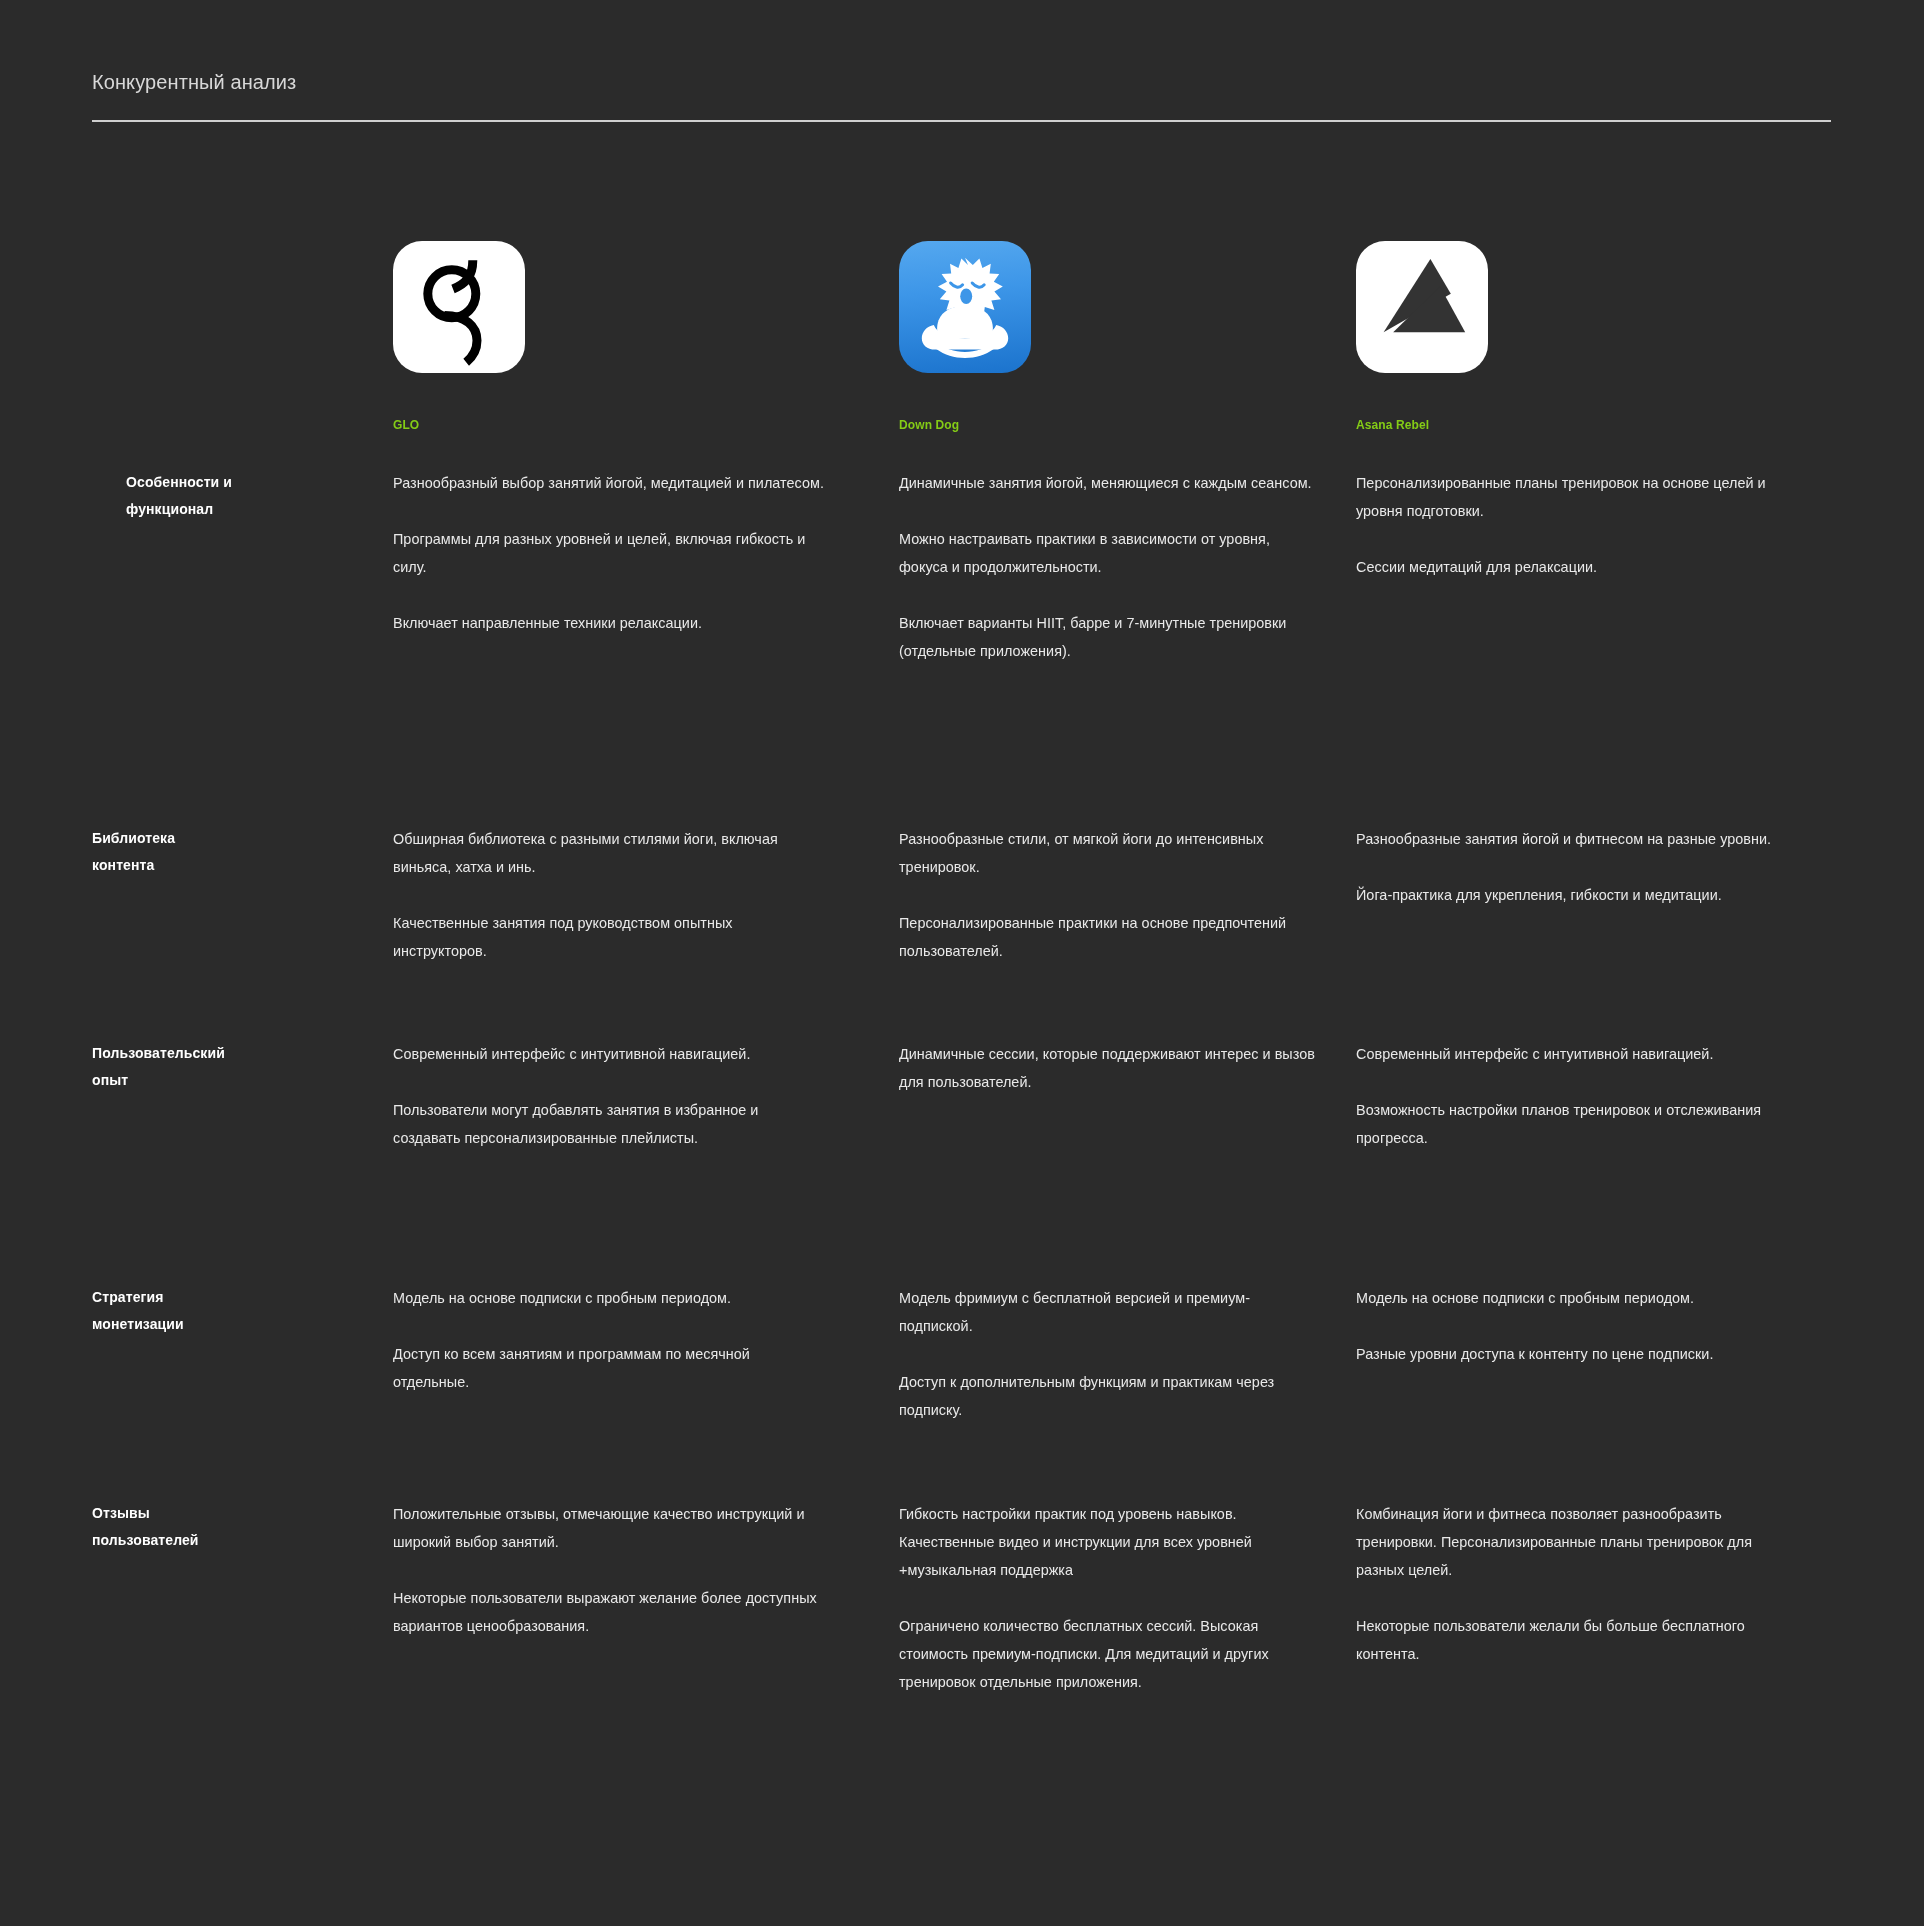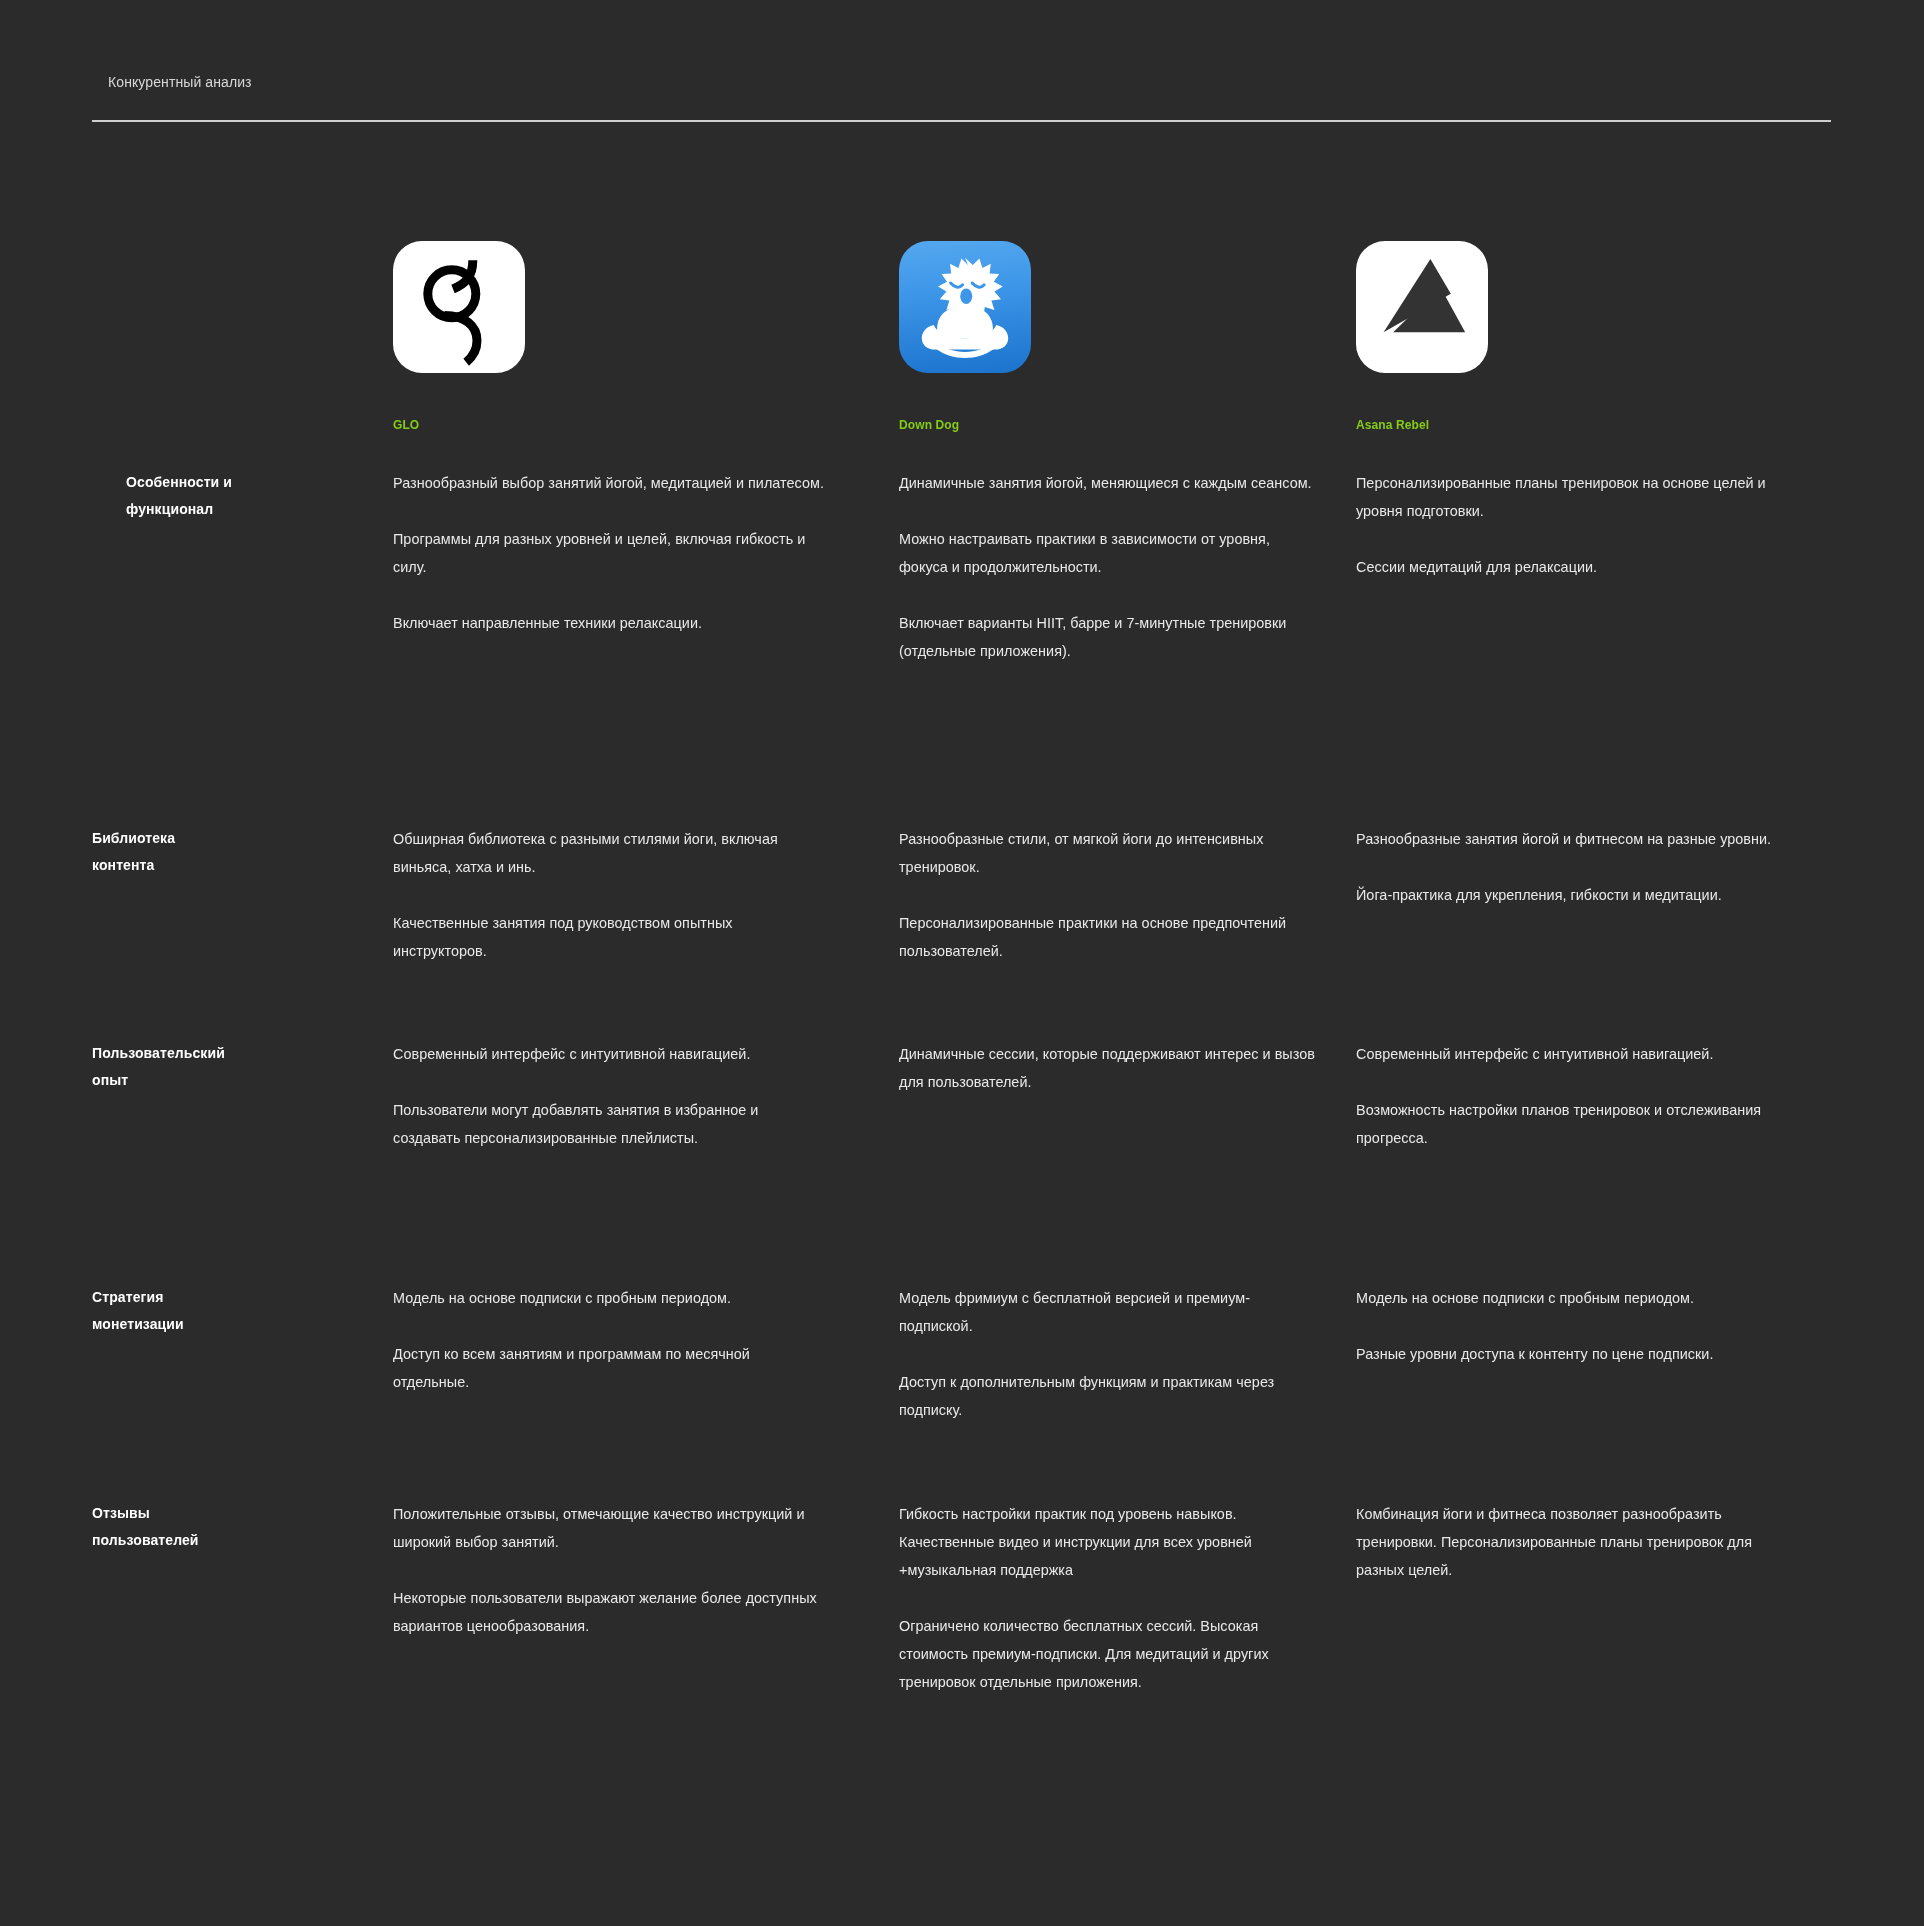--- a/index.html
+++ b/index.html
@@ -22,27 +22,26 @@
   }
 
   
   .header {
     position: absolute;
     left: 92px;
     top: 71px;
     width: 1739px;
   }
   .header-title {
-    font-size: 14px;
+    font-size: 20px;
     line-height: 23px;
     font-weight: 400;
     color: #d8d8d8;
     letter-spacing: 0.1px;
     white-space: nowrap;
-    margin-left: 16px;
   }
   .header-rule {
     margin-top: 26px;
     height: 1.8px;
     width: 1739px;
     background: #cfcfcf;
   }
 
   
   .grid {
@@ -236,18 +235,19 @@
       <div class="cell col-glo">
         <p>Положительные отзывы, отмечающие качество инструкций и широкий выбор занятий.</p>
         <p>Некоторые пользователи выражают желание более доступных вариантов ценообразования.</p>
       </div>
       <div class="cell col-dd">
         <p>Гибкость настройки практик под уровень навыков. Качественные видео и инструкции для всех уровней +музыкальная поддержка</p>
         <p>Ограничено количество бесплатных сессий. Высокая стоимость премиум-подписки. Для медитаций и других тренировок отдельные приложения.</p>
       </div>
       <div class="cell col-ar">
         <p>Комбинация йоги и фитнеса позволяет разнообразить тренировки. Персонализированные планы тренировок для разных целей.</p>
+        <p>Некоторые пользователи желали бы больше бесплатного контента.</p>
       </div>
     </div>
 
   </div>
 </div>
 
 
 </body></html>

